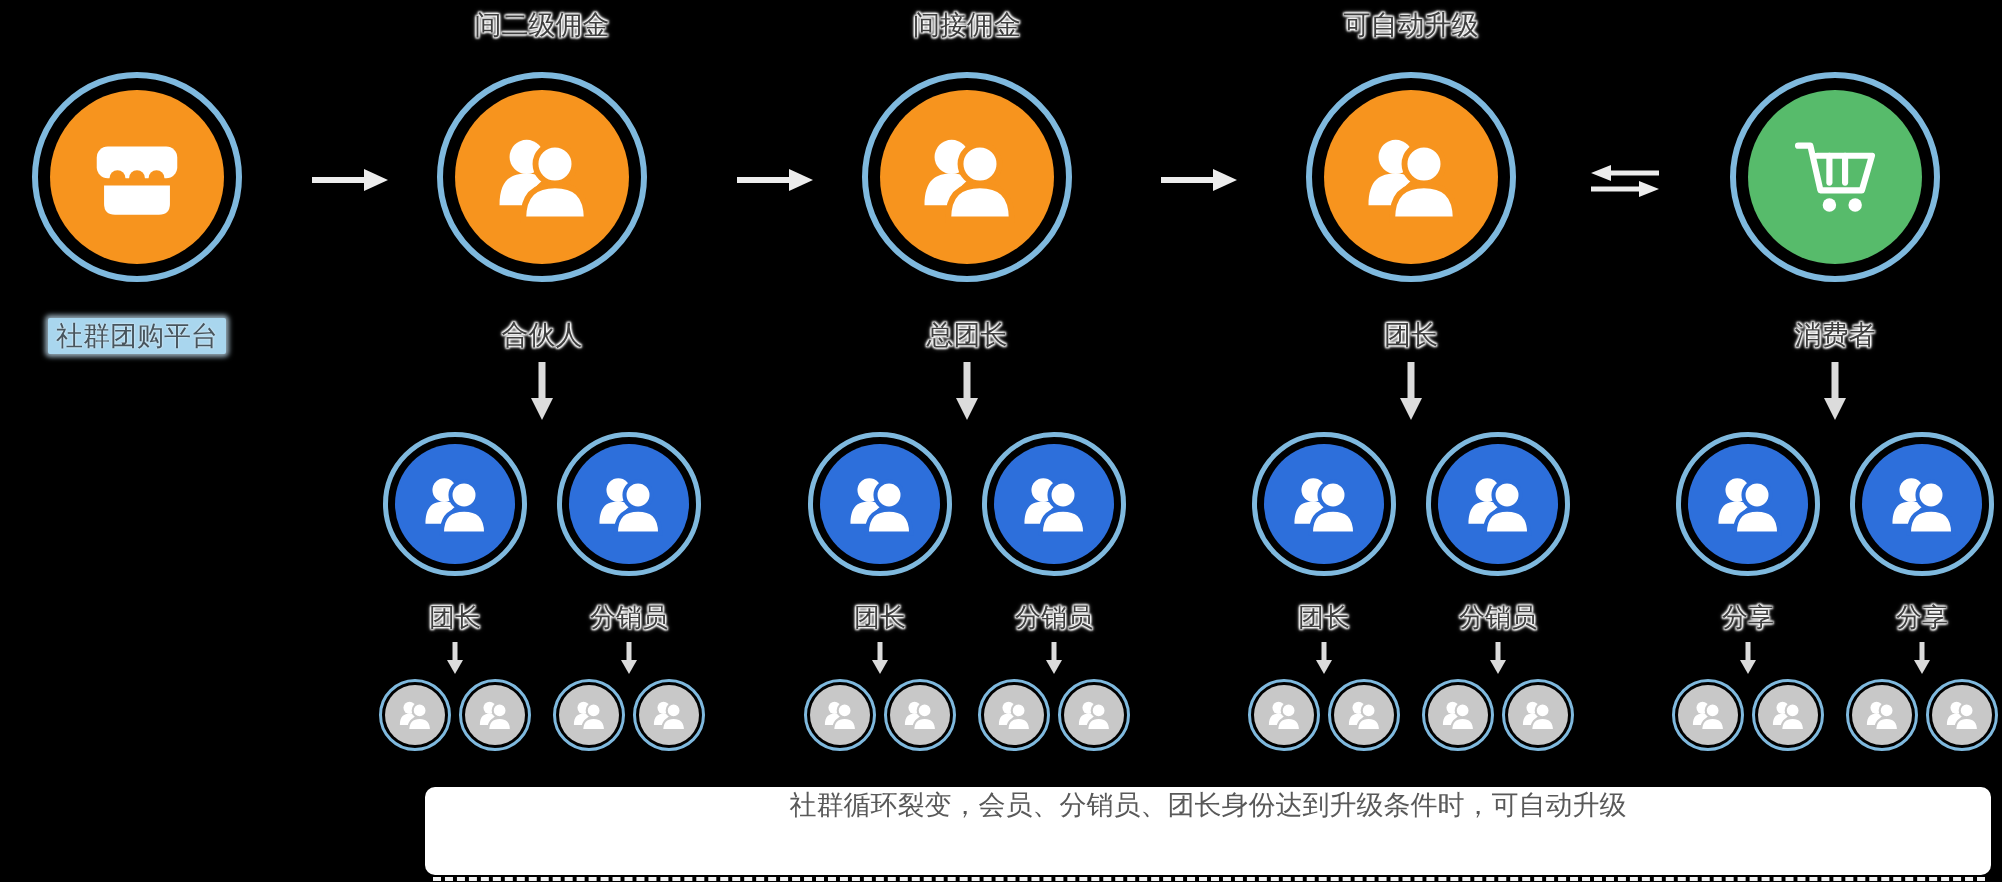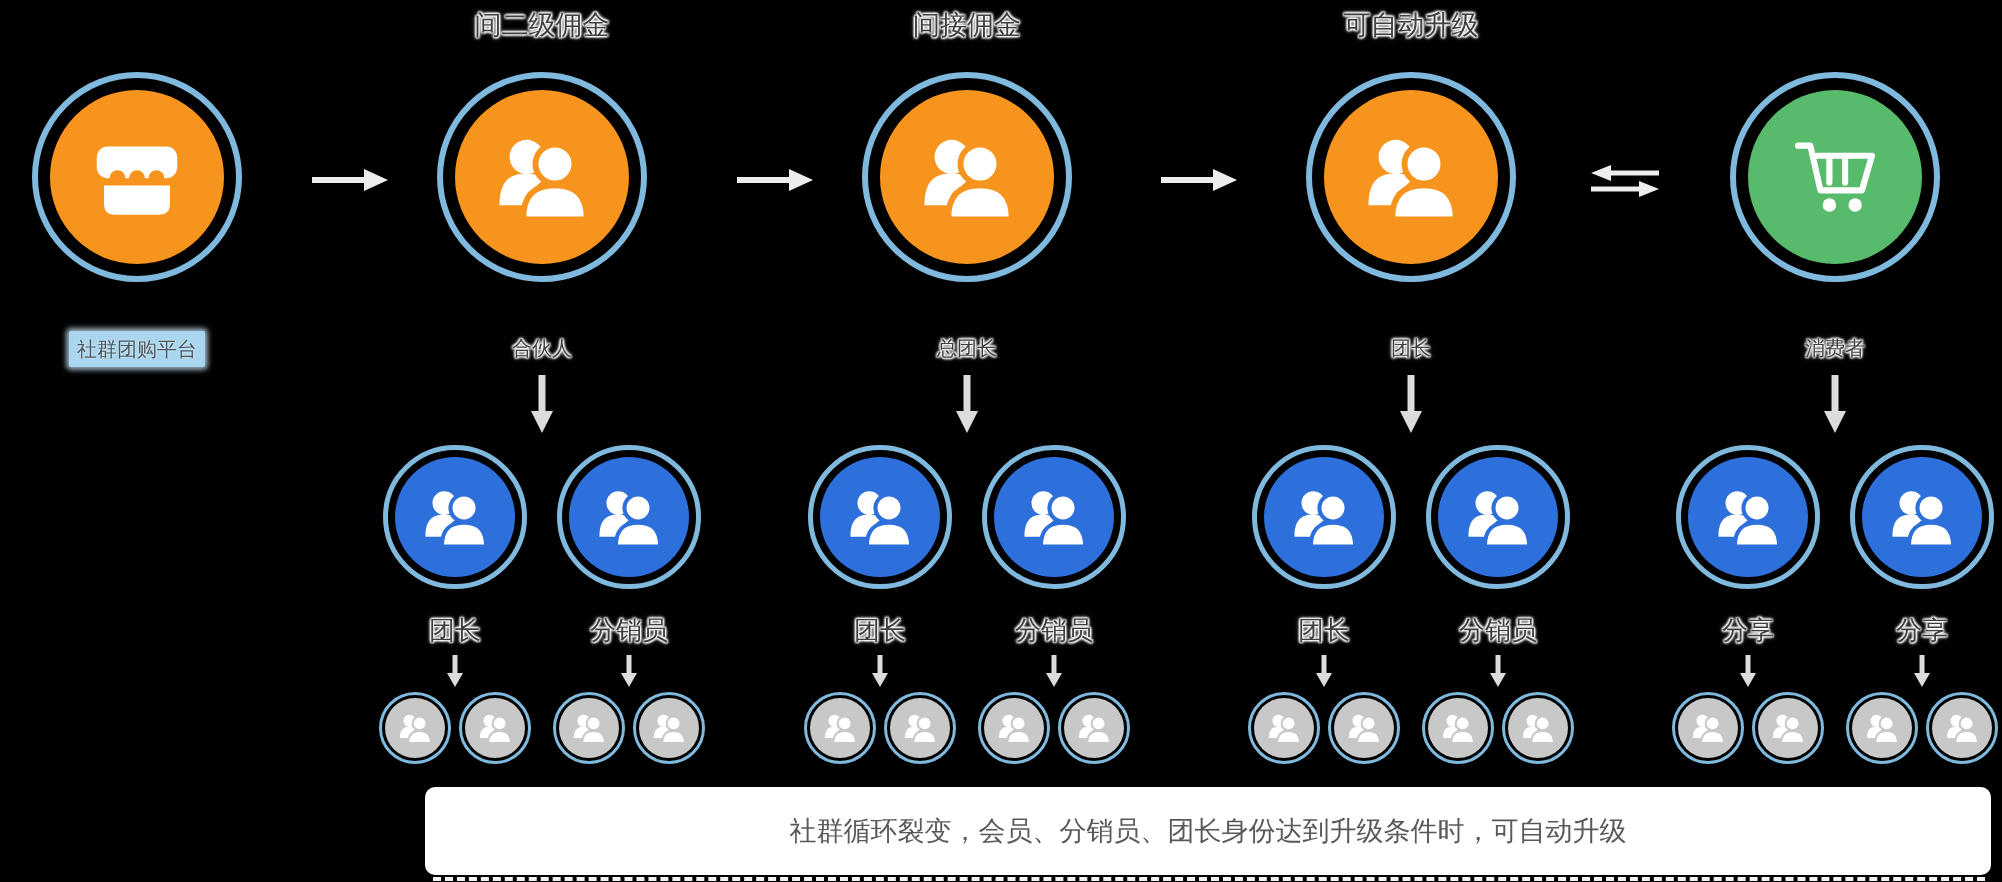--- a/index.html
+++ b/index.html
@@ -17,21 +17,21 @@
   .col-3{left:797px;width:340px;}
   .col-4{left:1241px;width:340px;}
   .col-5{left:1665px;width:340px;}
 
   .top-label{
     margin-top:8px;height:34px;line-height:34px;font-size:27px;color:#3f3f3f;font-weight:500;
     text-shadow:0 0 3px #fff,0 0 5px #fff,1px 1px 2px #fff,-1px -1px 2px #fff,1px -1px 2px #fff,-1px 1px 2px #fff;
     white-space:nowrap;
   }
   .role-label{
-    margin-top:49px;height:34px;line-height:34px;font-size:20px;color:#3f3f3f;font-weight:500;
+    margin-top:36px;height:34px;line-height:34px;font-size:27px;color:#3f3f3f;font-weight:500;
     text-shadow:0 0 3px #fff,0 0 5px #fff,1px 1px 2px #fff,-1px -1px 2px #fff,1px -1px 2px #fff,-1px 1px 2px #fff;
     white-space:nowrap;
   }
   .role-label.highlight{
     background:var(--highlight,#A9D6EE);
     padding:1px 8px;border-radius:2px;color:#47555e;
     box-shadow:0 0 5px 3px rgba(200,228,245,.75);
     text-shadow:0 0 2px #fff;
   }
   .big-node{
@@ -63,21 +63,21 @@
   .gray-node{
     width:72px;height:72px;border-radius:50%;border:3px solid var(--ring,#7FB9DE);
     box-sizing:border-box;padding:3px;display:flex;align-items:center;justify-content:center;
   }
 
   .h-arrow{position:absolute;top:166px;}
   .ha-1{left:308px;} .ha-2{left:733px;} .ha-3{left:1157px;} .ha-4{left:1587px;top:164px;}
 
   .footer{
     position:absolute;left:425px;top:787px;width:1566px;height:88px;background:#ffffff;
-    border-radius:10px;display:flex;align-items:center;justify-content:center;
+    border-radius:10px;display:flex;align-items:flex-start;justify-content:center;
     font-size:27px;color:#595959;box-sizing:border-box;
   }
   .footer-dash{position:absolute;left:433px;top:877px;width:1552px;border-top:4px dashed #f2f2f2;}
   svg{display:block;}
 </style>
 </head>
 <body>
 
 <svg width="0" height="0" style="position:absolute">
   <defs>

